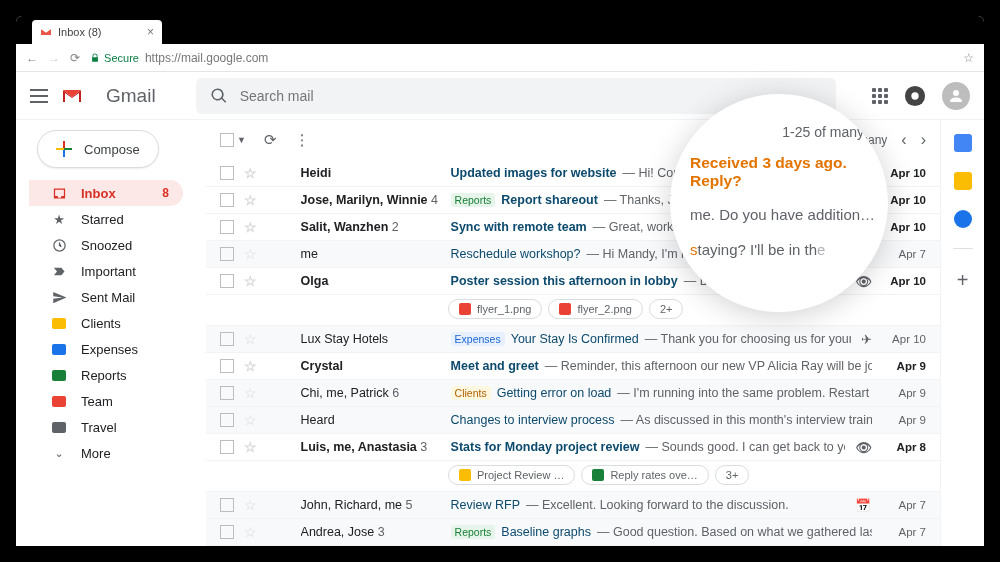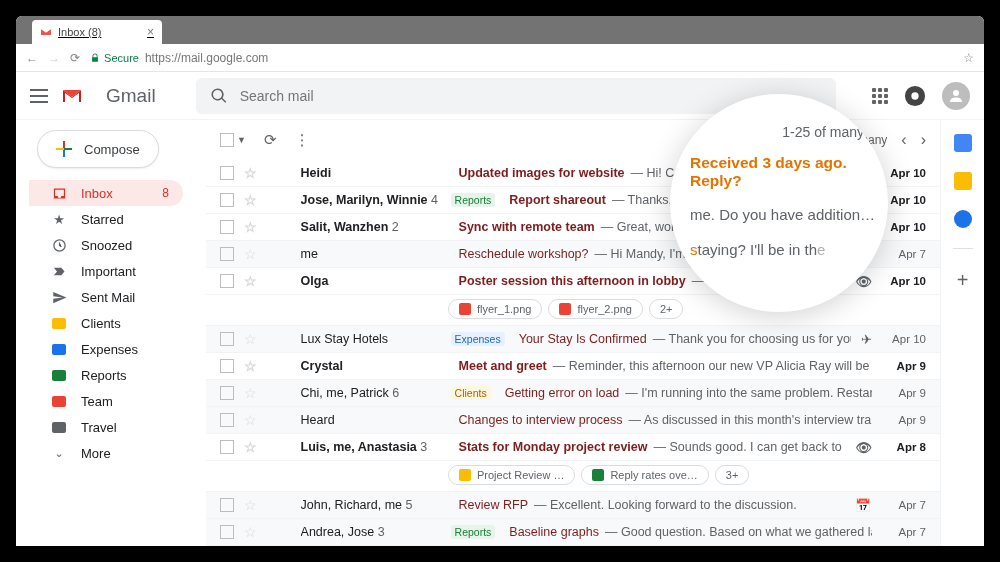--- a/index.html
+++ b/index.html
@@ -1,20 +1,20 @@
 <!DOCTYPE html>
 <html><head>
 <meta charset="utf-8">
 <style>
 * { margin: 0; padding: 0; box-sizing: border-box; }
 body { font-family: Arial, sans-serif; background: #000; width: 1000px; height: 562px; overflow: hidden; position: relative; }
 .bezel { position: absolute; inset: 16px; background: #fff; border-radius: 6px 6px 0 0; overflow: hidden; }
 
 
-.chrome-tabs { height: 28px; background: #737373; display: flex; align-items: flex-end; padding-left: 16px; text-decoration: underline; }
+.chrome-tabs { height: 28px; background: #000000; display: flex; align-items: flex-end; padding-left: 16px; }
 .chrome-tab { background: #fff; height: 24px; min-width: 130px; display: flex; align-items: center; padding: 0 8px; border-radius: 4px 4px 0 0; font-size: 11px; color: #444; gap: 6px; }
 .chrome-tab .gmail-favicon { width: 12px; height: 12px; }
 .chrome-tab .close-x { margin-left: auto; font-size: 12px; color: #777; }
 .chrome-bar { height: 28px; background: #fff; border-bottom: 1px solid #e5e5e5; display: flex; align-items: center; padding: 0 10px; gap: 10px; font-size: 12px; color: #5f6368; }
 .chrome-bar .nav-icons { display: flex; gap: 10px; color: #888; }
 .chrome-bar .url-box { flex: 1; display: flex; align-items: center; gap: 6px; }
 .chrome-bar .secure { color: #0b8043; font-size: 11px; display: flex; align-items: center; gap: 4px; }
 .chrome-bar .url { color: #777; font-size: 12px; }
 .chrome-bar .star { margin-left: auto; color: #888; }
 
@@ -31,39 +31,39 @@
 .avatar { width: 28px; height: 28px; border-radius: 50%; background: #bdbdbd; display: flex; align-items: center; justify-content: center; }
 
 
 .main { display: flex; height: calc(100% - 104px); }
 .sidebar { width: 190px; padding: 10px 13px; font-size: 13px; }
 .compose-btn { margin: 0 8px 12px 8px; padding: 10px 18px; border: 1px solid #dadce0; border-radius: 24px; background: #fff; display: flex; align-items: center; gap: 12px; font-size: 13px; color: #3c4043; box-shadow: 0 1px 2px rgba(0,0,0,0.08); width: fit-content; }
 .plus-icon { position: relative; width: 16px; height: 16px; }
 .plus-icon::before { content:''; position:absolute; left:7px; top:0; width:2px; height:16px; background: linear-gradient(#d93025 0 8px,#1a73e8 8px 16px); }
 .plus-icon::after { content:''; position:absolute; top:7px; left:0; height:2px; width:16px; background: linear-gradient(90deg,#fbbc04 0 8px,#188038 8px 16px); }
 .side-item { display: flex; align-items: center; gap: 14px; padding: 5px 14px 5px 22px; color: #202124; border-radius: 0 14px 14px 0; margin-right: 10px; }
-.side-item.active { background: #fce8e6; color: #d93025; font-weight: normal; }
+.side-item.active { background: #fce8e6; color: #d93025; font-weight: bold; }
 .side-item .count { margin-left: auto; font-size: 12px; }
 .side-icon { width: 16px; height: 16px; display: flex; align-items: center; justify-content: center; font-size: 13px; }
 .side-icon svg { width: 15px; height: 15px; }
 .tag-box { width: 14px; height: 11px; border-radius: 2px; }
 
 
 .list { flex: 1; overflow: hidden; font-size: 12.5px; }
 .list-toolbar { height: 40px; display: flex; align-items: center; padding: 0 14px; gap: 18px; color: #5f6368; }
 .list-toolbar .right { margin-left: auto; display: flex; align-items: center; gap: 14px; font-size: 12px; }
 .row { display: flex; align-items: center; padding: 0 14px; height: 27px; border-bottom: 1px solid #f1f3f4; gap: 10px; }
 .row.unread { font-weight: bold; background: #fff; }
 .row:not(.unread) { background: #f8f9fa; color: #5f6368; }
 .row .cb { width: 14px; height: 14px; border: 1.5px solid #bdbdbd; }
 .row .star { color: #d8d8d8; font-size: 14px; }
 .row .sender { width: 140px; white-space: nowrap; overflow: hidden; text-overflow: ellipsis; color: #202124; margin-left: 34px; }
 .row:not(.unread) .sender { font-weight: normal; }
 .row .content { flex: 1; display: flex; align-items: center; gap: 6px; white-space: nowrap; overflow: hidden; }
-.row .subject { color: #7f1d1d; margin-left: 8px; }
+.row .subject { color: #0c4a6e; }
 .row:not(.unread) .subject { font-weight: normal; }
 .row .snippet { color: #5f6368; font-weight: normal; }
 .row .label-chip { font-size: 10.5px; padding: 1px 4px; border-radius: 3px; font-weight: normal; }
 .row .date { width: 44px; text-align: right; font-size: 11.5px; color: #202124; }
 .row:not(.unread) .date { color: #5f6368; }
 .row .extra-icon { color: #5f6368; font-size: 13px; }
 .attach-row { padding: 4px 14px 6px 242px; display: flex; gap: 6px; border-bottom: 1px solid #f1f3f4; background: #fff; }
 .attach-chip { border: 1px solid #dadce0; border-radius: 12px; padding: 3px 10px; font-size: 11px; display: flex; align-items: flex-start; gap: 6px; color: #5f6368; }
 .attach-chip .aicon { width: 12px; height: 12px; border-radius: 2px; }
 .nudge { color: #e37400; font-weight: bold; }

